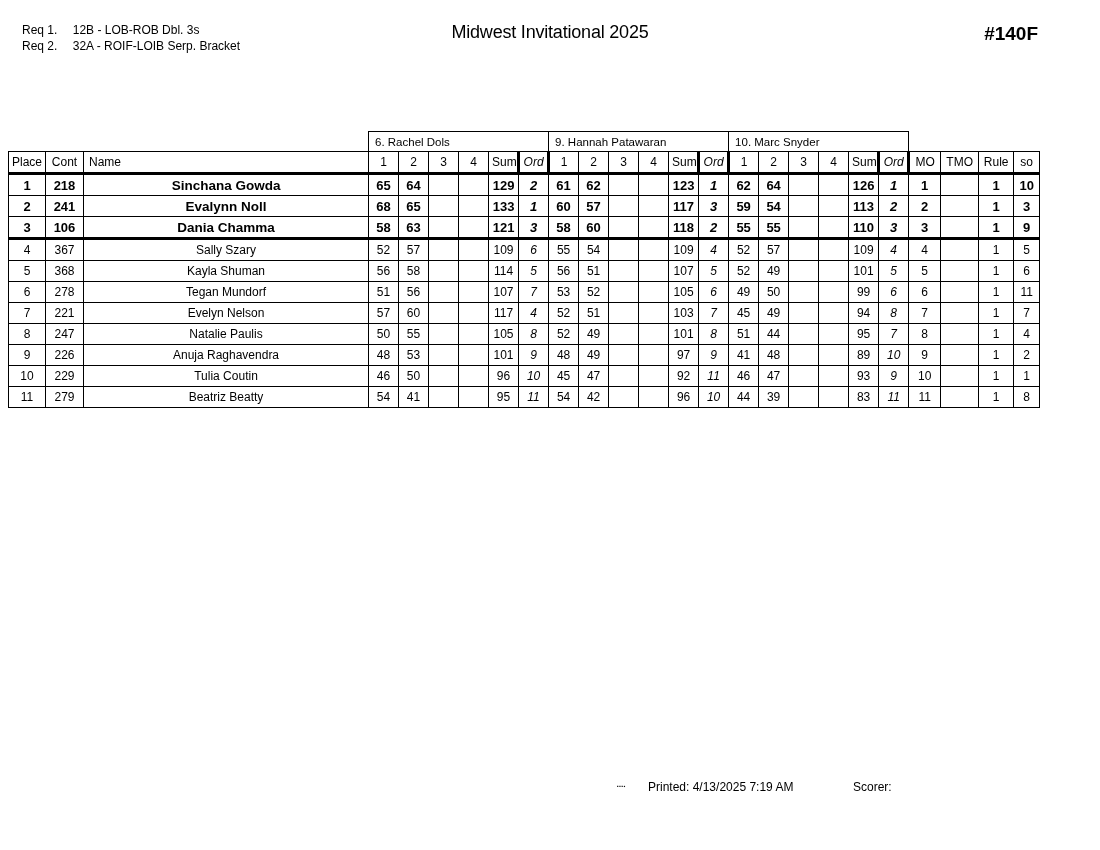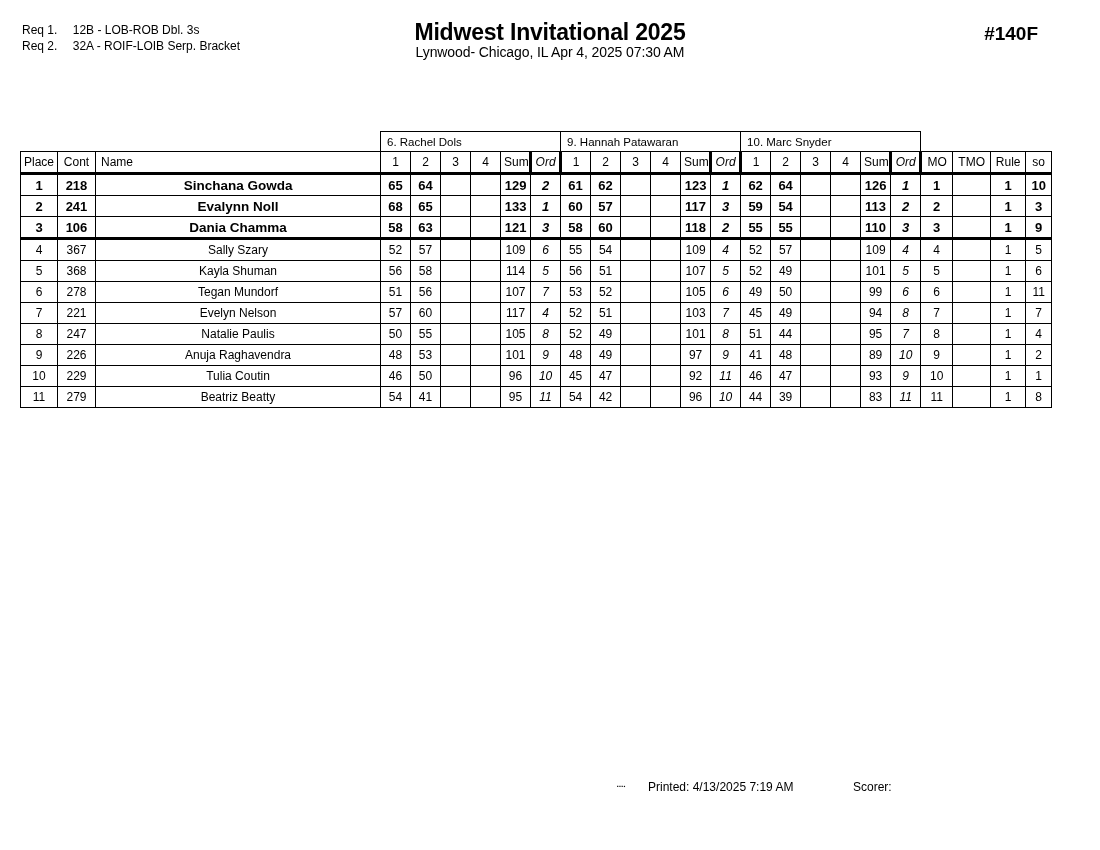--- a/index.html
+++ b/index.html
@@ -32,22 +32,22 @@
 
   
   .titles {
     position: absolute;
     left: 0;
     top: 21px;
     width: 1100px;
     text-align: center;
   }
   .t-event {
-    font-size: 23px;
-    font-weight: bold;
+    font-size: 18px;
+    font-weight: normal;
     letter-spacing: -0.2px;
     line-height: 22px;
   }
   .t-venue {
     font-size: 14px;
     line-height: 19px;
     letter-spacing: -0.1px;
   }
   .t-class {
     font-size: 20px;
@@ -66,21 +66,21 @@
     position: absolute;
     right: 62px;
     top: 23px;
     font-size: 19px;
     font-weight: bold;
   }
 
   
   .table-wrap {
     position: absolute;
-    left: 20px;
+    left: 8px;
     top: 131px;
     width: 1014px;
   }
   table.results {
     border-collapse: collapse;
     table-layout: fixed;
     width: 1014px;
     font-size: 12px;
   }
   table.results td, table.results th {
@@ -168,21 +168,20 @@
   </span>
   <span class="req-line">
     <span class="req-lbl">Req</span>
     <span class="req-num">2.</span>
     <span class="req-txt">32A - ROIF-LOIB Serp. Bracket</span>
   </span>
 </div>
 
 <div class="titles">
   <div class="t-event">Midwest Invitational 2025</div>
-  <div class="t-venue">Lynwood- Chicago, IL  Apr 4, 2025  07:30 AM</div>
 </div>
 
 <div class="sheet-id">#140F</div>
 
 <div class="table-wrap">
   <table class="results">
     <colgroup>
       <col style="width:37px">
         <col style="width:38px">
         <col style="width:285px">

